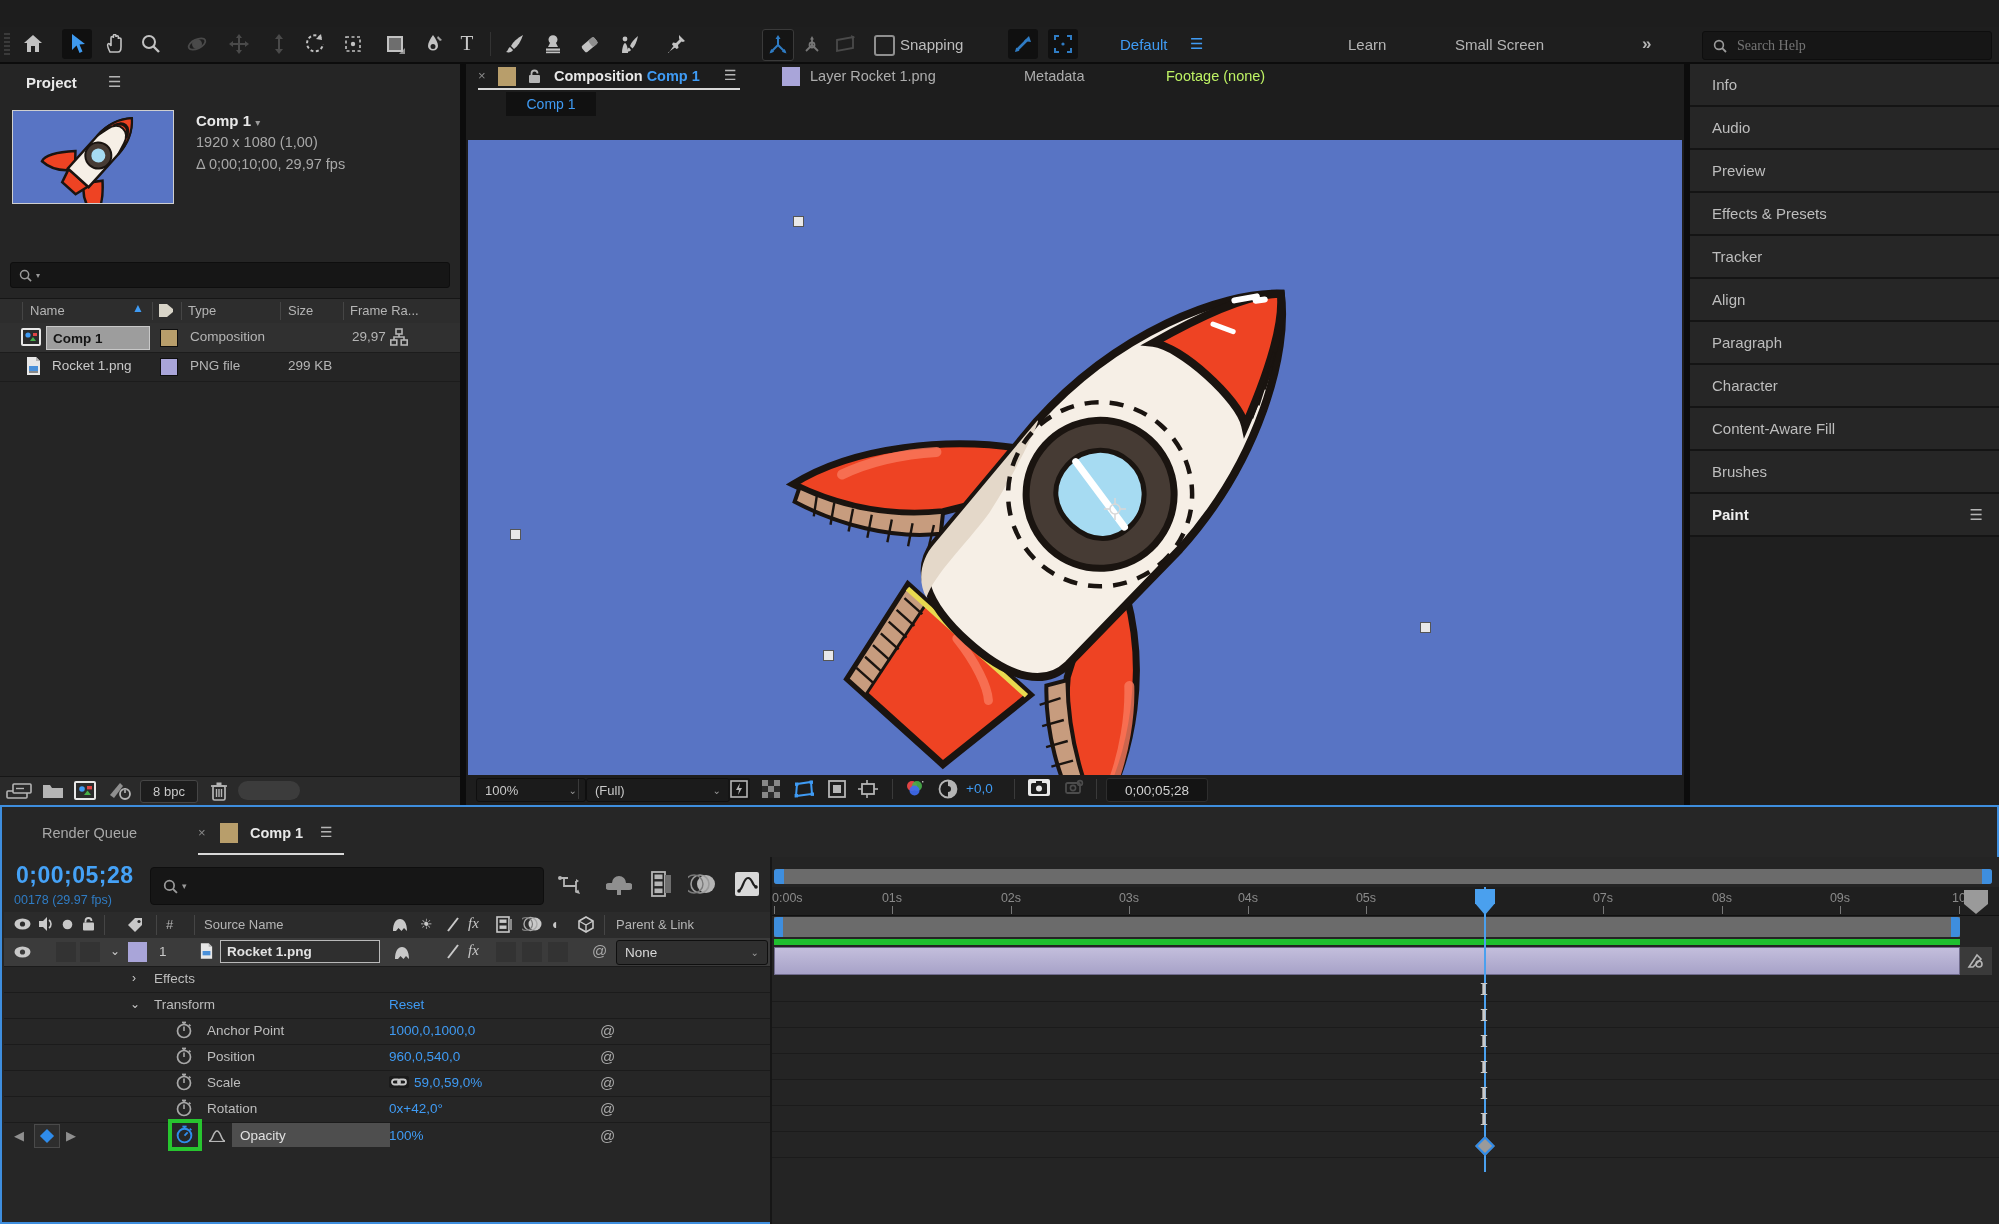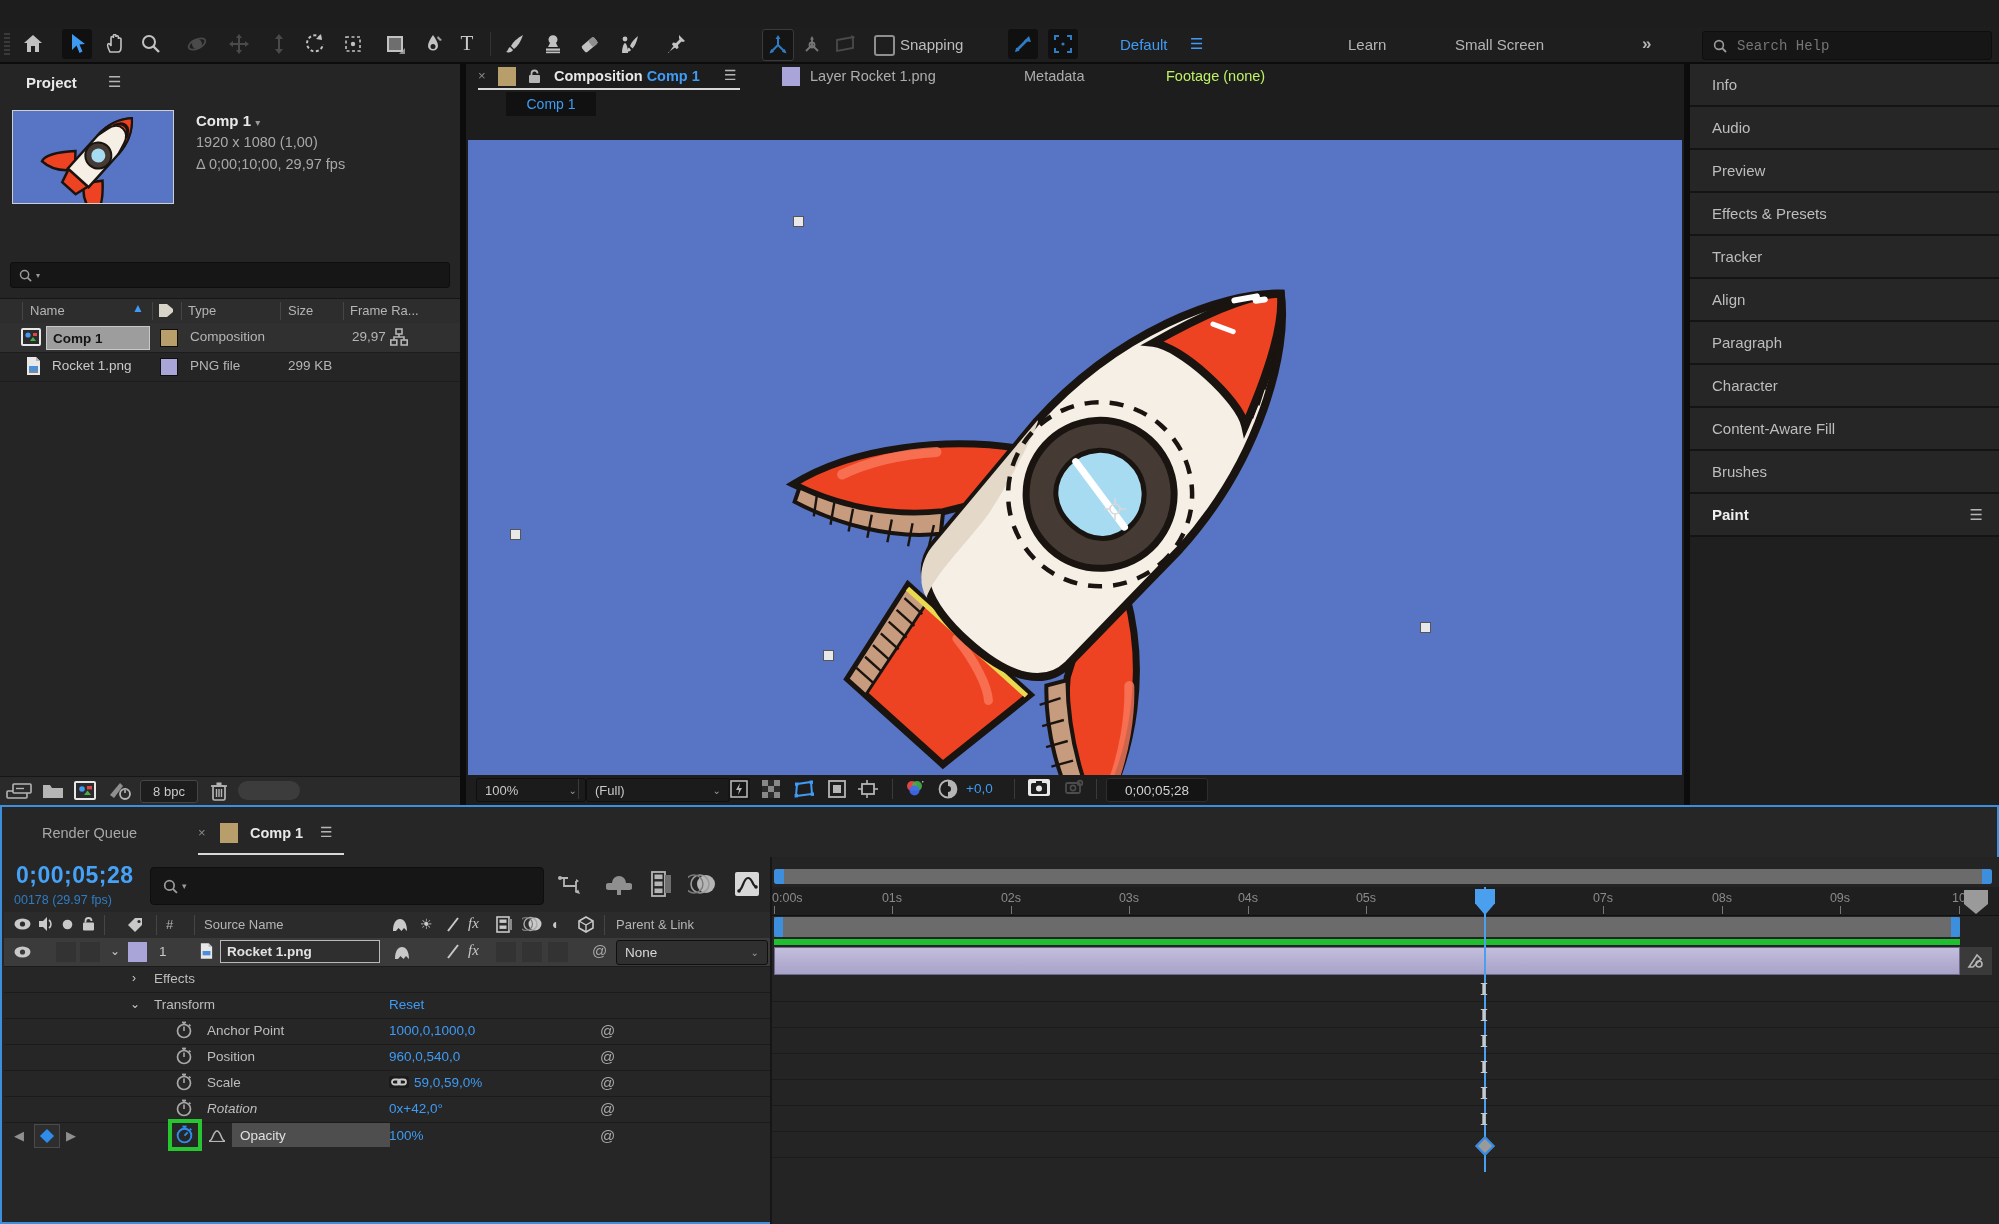--- a/index.html
+++ b/index.html
@@ -8,21 +8,21 @@
   .abs{position:absolute;}
   .txt{color:#b5b5b5;font-size:14px;white-space:nowrap;}
   .dim{color:#8a8a8a;}
   .blue{color:#3f9bf4;}
   .white{color:#e8e8e8;}
   .ico svg{display:block;}
   .tool{width:30px;height:30px;display:flex;align-items:center;justify-content:center;color:#b0b0b0;}
   .vdiv{background:#0c0c0c;}
   .panelrow{border-bottom:2px solid #141414;background:#262626;color:#bdbdbd;font-size:15px;display:flex;align-items:center;padding-left:22px;}
   .searchbox{background:#161616;border:1px solid #0e0e0e;border-radius:3px;display:flex;align-items:center;color:#9a9a9a;}
-  .searchbox input{background:transparent;border:none;outline:none;color:#cfcfcf;font-size:13px;width:80%;font-family:Liberation Mono, monospace;}
+  .searchbox input{background:transparent;border:none;outline:none;color:#cfcfcf;font-size:13px;width:80%;font-family:Liberation Serif, serif;}
   .ddl{background:#1b1b1b;border:1px solid #0f0f0f;border-radius:3px;color:#c9c9c9;font-size:13px;display:flex;align-items:center;justify-content:space-between;padding:0 8px;}
   .chev{color:#9a9a9a;font-size:10px;}
   .propval{color:#3f9bf4;font-size:13.5px;white-space:nowrap;}
   .proplabel{color:#bdbdbd;font-size:13.5px;white-space:nowrap;}
   .rowline{border-bottom:1px solid #1b1b1b;}
   .ibeam{font-family:"DejaVu Serif",serif;color:#c9c9c9;font-size:17px;font-weight:bold;line-height:1;}
   .stopwatch{color:#a8a8a8;font-size:14px;}
   .swirl{color:#a8a8a8;font-size:15px;}
   .kf-diamond{width:10px;height:10px;background:#9a9a9a;border:2px solid #2f8ceb;transform:rotate(45deg);}
   .handle{width:9px;height:9px;background:#e8e8e8;border:1px solid #555;}
@@ -894,21 +894,21 @@
     <div class="abs" style="left:2px;top:289px;width:766px;height:26px;border-bottom:1px solid #1b1b1b;">
       <span class="abs stopwatch ico" style="left:172px;top:3px;">
           <svg width="16" height="18" viewBox="0 0 16 18">
             <circle cx="8" cy="10" r="6.5" fill="none" stroke="#a8a8a8" stroke-width="1.7"></circle>
             <line x1="8" y1="10" x2="8" y2="5.5" stroke="#a8a8a8" stroke-width="1.6"></line>
             <line x1="6" y1="1.5" x2="10" y2="1.5" stroke="#a8a8a8" stroke-width="1.8"></line>
             <line x1="8" y1="1.5" x2="8" y2="3.5" stroke="#a8a8a8" stroke-width="1.6"></line>
             <line x1="13" y1="3.5" x2="14.5" y2="5" stroke="#a8a8a8" stroke-width="1.6"></line>
           </svg>
         </span>
-      <span class="abs proplabel" style="left:203px;top:5px;font-style:italic;">Rotation</span>
+      <span class="abs proplabel" style="left:203px;top:5px;">Rotation</span>
       <span class="abs propval" style="left:385px;top:5px;">0x+42,0°</span>
       <span class="abs swirl" style="left:596px;top:4px;">@</span>
     </div>
     <div class="abs" style="left:2px;top:315px;width:766px;height:28px;">
 
       <span class="abs" style="left:10px;top:6px;color:#8f8f8f;font-size:13px;">◀</span>
       <div class="abs" style="left:30px;top:2px;width:24px;height:22px;background:#2e2e2e;border:1px solid #4a4a4a;display:flex;align-items:center;justify-content:center;">
         <div style="width:10px;height:10px;background:#2f8ceb;transform:rotate(45deg);"></div>
       </div>
       <span class="abs" style="left:62px;top:6px;color:#8f8f8f;font-size:13px;">▶</span>

